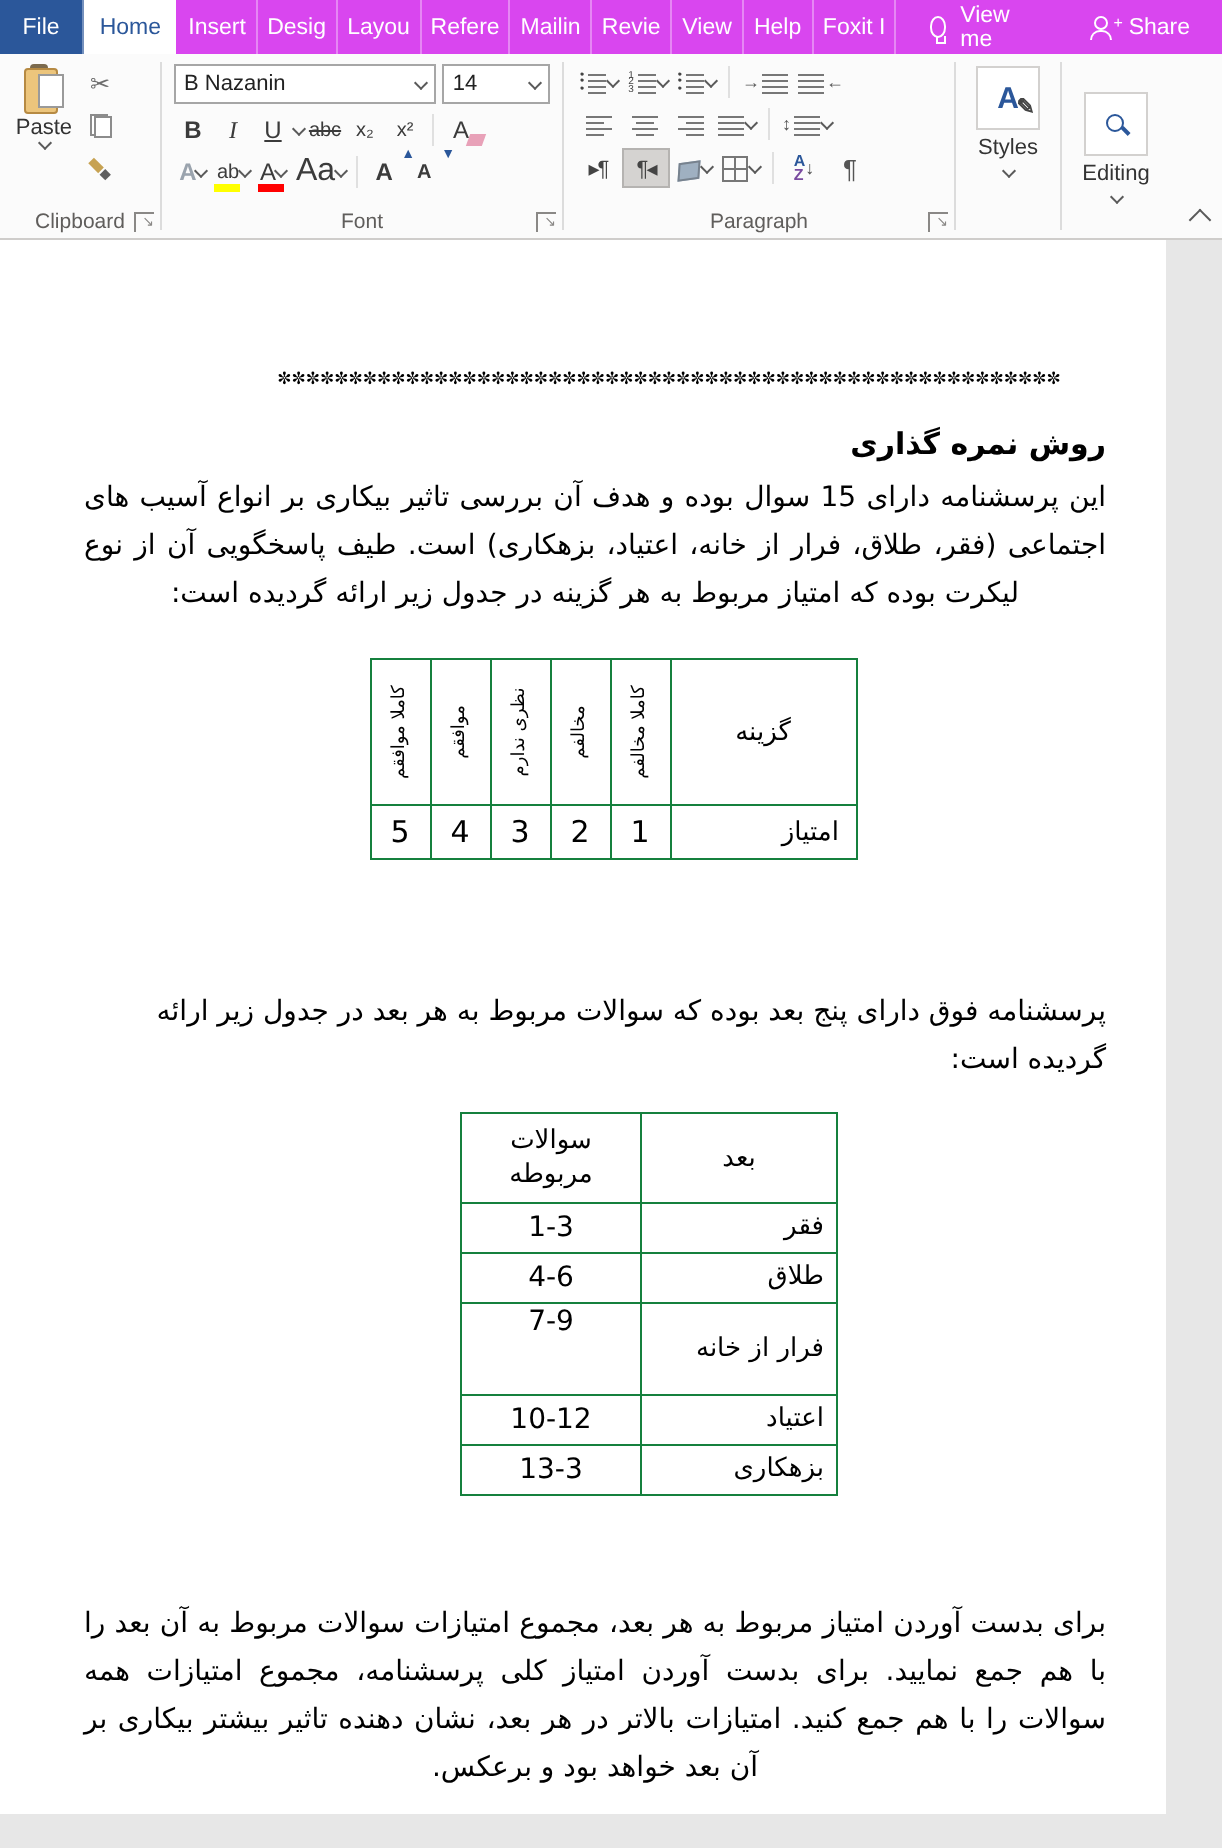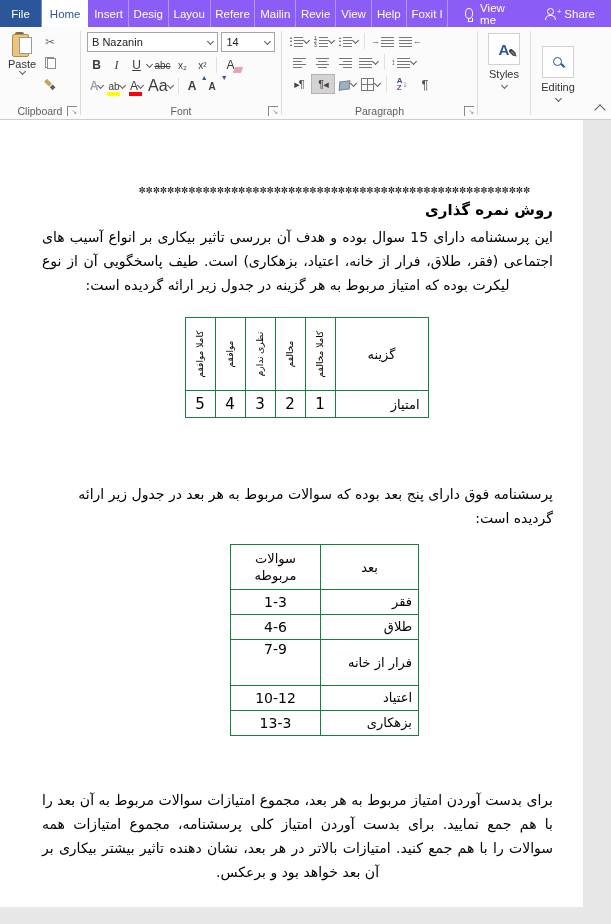--- a/index.html
+++ b/index.html
@@ -1,20 +1,20 @@
 <!DOCTYPE html>
 <html><head>
 <meta charset="utf-8">
 <style>
   html,body{margin:0;padding:0}
   body{width:611px;height:924px;position:relative;overflow:hidden;background:#e7e7e7;
        font-family:"Liberation Sans",sans-serif;-webkit-font-smoothing:antialiased}
 
   
-  .tabbar{position:absolute;top:0;left:0;width:611px;height:27px;background:#8b5cf6;
+  .tabbar{position:absolute;top:0;left:0;width:611px;height:27px;background:#d946ef;
           display:flex;align-items:stretch;color:#fff;font-size:11.5px}
   .tab{display:flex;align-items:center;justify-content:center;padding:0 6px;white-space:nowrap;
        border-right:1px solid rgba(255,255,255,.35);overflow:hidden;cursor:default}
   .tab.file{background:#2b579a;padding:0 12px;border-left:none}
   .tab.active{background:#fff;color:#2b579a;border-right:none;margin-right:1px;font-weight:400;padding:0 9px}
   .tab-right{margin-left:auto;display:flex;align-items:center;gap:0}
   .tellme,.share{display:flex;align-items:center;gap:7px;padding:0 16px;height:100%}
   .ic-bulb{width:9px;height:9px;border:1.4px solid #fff;border-radius:50%;position:relative;display:inline-block}
   .ic-bulb::after{content:"";position:absolute;left:2px;bottom:-4px;width:3px;height:3px;border-bottom:1.4px solid #fff;border-left:1.4px solid #fff;border-right:1.4px solid #fff}
   .ic-person{width:13px;height:11px;position:relative;display:inline-block}
@@ -92,21 +92,21 @@
   .styles-A i{position:absolute;right:-8px;bottom:-2px;font-size:11px;color:#444;font-style:normal}
   .ic-mag{position:relative;width:12px;height:12px;display:inline-block}
   .ic-mag::before{content:"";position:absolute;left:1px;top:1px;width:7px;height:7px;border:1.6px solid #2b579a;border-radius:50%}
   .ic-mag::after{content:"";position:absolute;right:0;bottom:0;width:5px;height:1.8px;background:#2b579a;transform:rotate(45deg);transform-origin:right bottom}
 
   
   .page{position:absolute;top:120px;left:0;width:583px;height:787px;background:#fff;direction:rtl;
         font-family:"DejaVu Sans",sans-serif;color:#000}
   .page-inner{padding:64px 30px 0 42px}
   .divider{text-align:center;font-size:8.5px;letter-spacing:0;line-height:12px;transform:translateX(37px);white-space:nowrap}
-  .doc-h1{font-weight:bold;font-size:15px;line-height:20px;margin-top:4px;text-align:right}
+  .doc-h1{font-weight:bold;font-size:15px;line-height:20px;margin-top:16px;text-align:right}
   .para{font-size:14px;line-height:24px;text-align:justify;text-align-last:center;margin-top:5px}
   .para.single{text-align:right;text-align-last:right;margin-top:64px}
   .para.last{margin-top:52px}
 
   table{border-collapse:collapse}
   td{border:1px solid #15803d;font-size:13px;vertical-align:middle}
   .t1{margin:20px auto 0;transform:translateX(9px)}
   .t1 .opt-head{width:90px;height:70px;text-align:center}
   .t1 .vcell{width:27px;height:70px;position:relative}
   .t1 .vcell span{position:absolute;top:50%;left:50%;transform:translate(-50%,-50%) rotate(-90deg);white-space:nowrap;font-size:9px}

